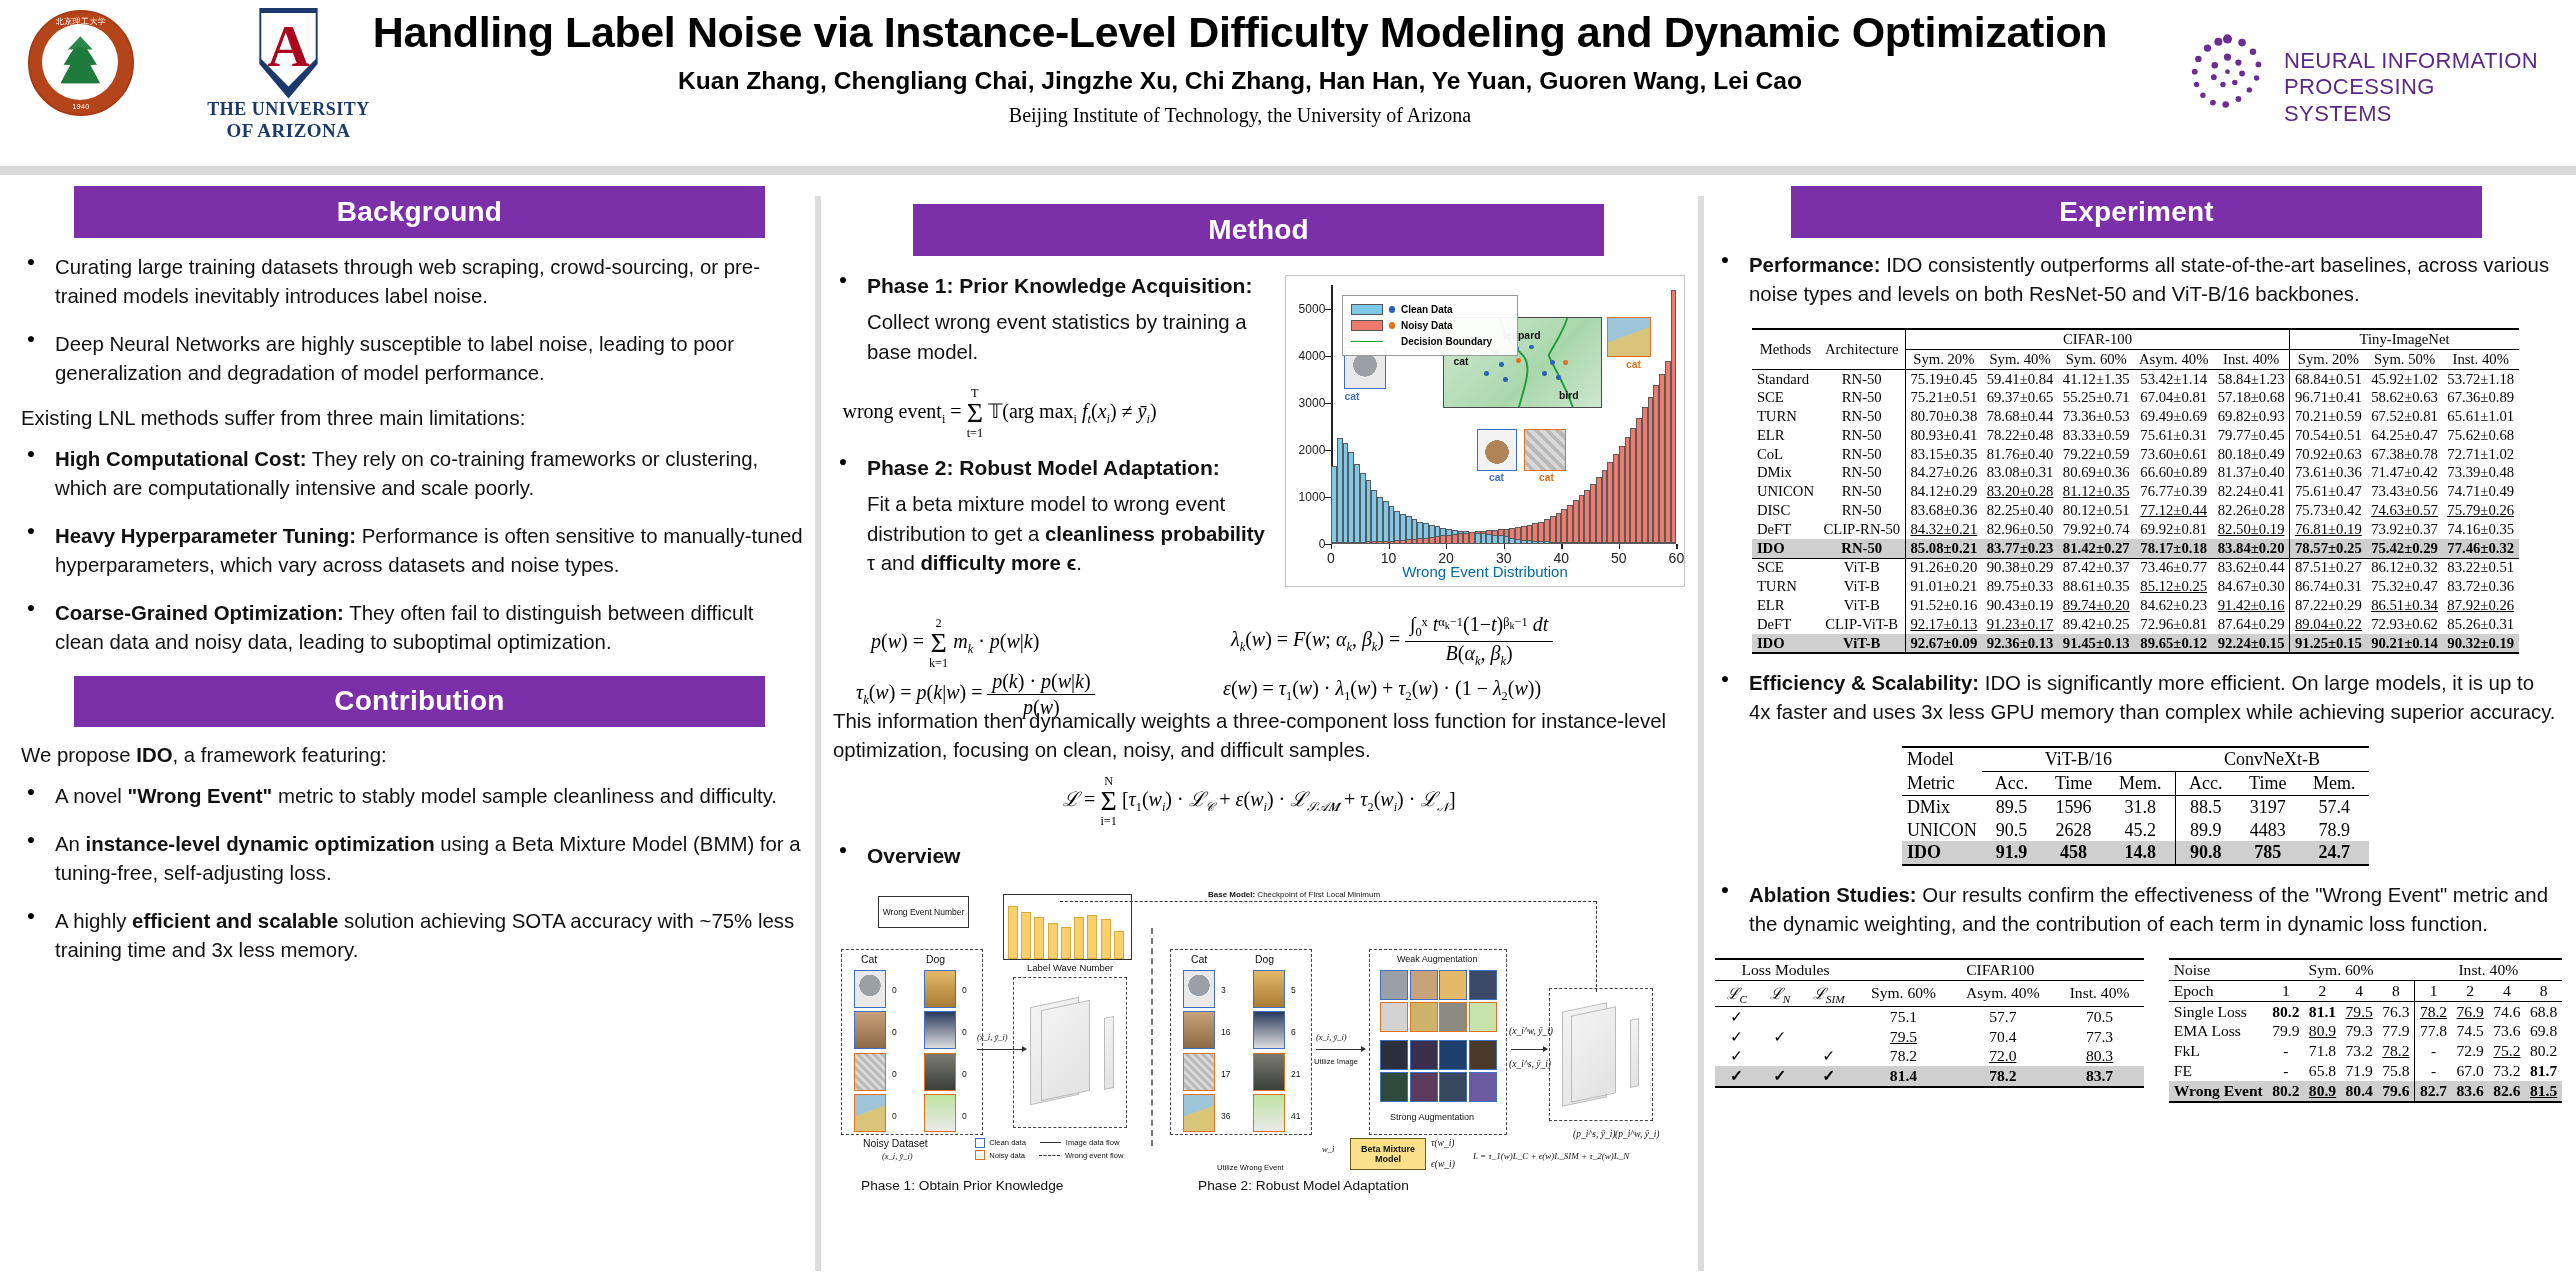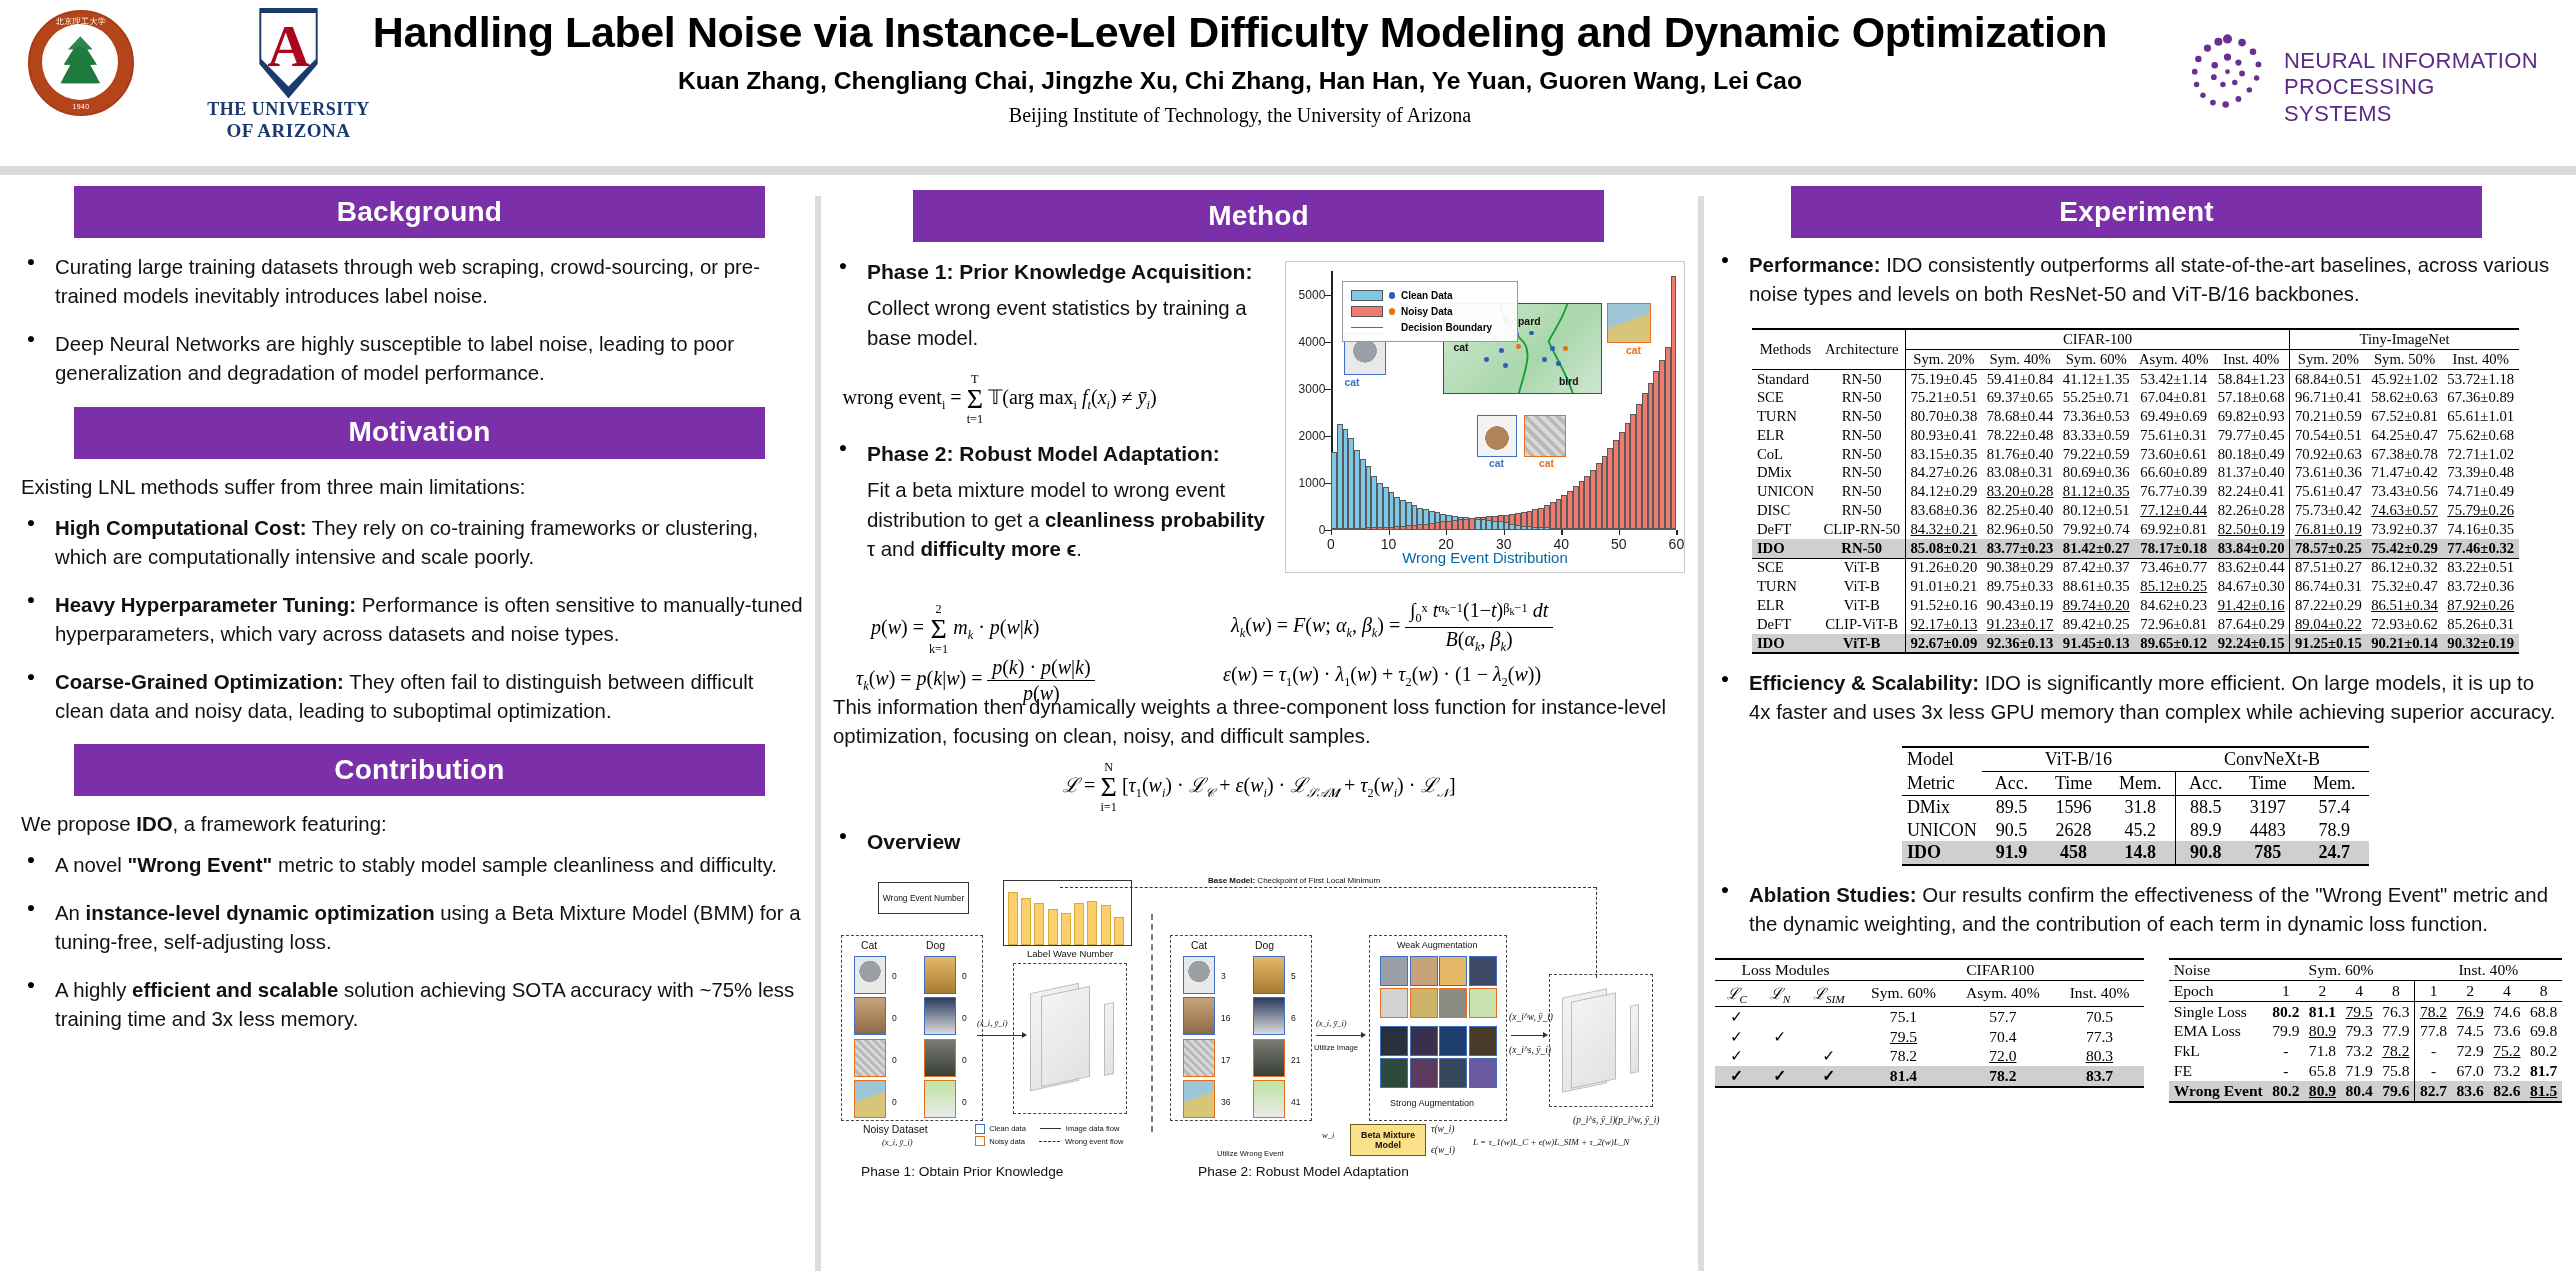--- a/index.html
+++ b/index.html
@@ -98,21 +98,21 @@
   .vrule { position:absolute; top:9.5px; width:5.7px; height:1075px; background:#dcdcdc; }
   .vrule-1 { left: 815px; }
   .vrule-2 { left: 1698px; }
 
   .section-head {
     background:#7B2FA8; color:#fff; text-align:center;
     font-size: 28px; font-weight:700; padding: 9.5px 0 10.4px;
     letter-spacing:0.2px;
   }
   .sh-narrow { width: 691px; margin: 0 auto 0 53px; }
-  .sh-mid    { width: 691px; margin: 4px auto 0 80px; }
+  .sh-mid    { width: 691px; margin: 18px auto 0 80px; }
   .sh-right  { width: 691px; margin: 0 auto 0 76px; }
 
   .body-text { font-size: 20.4px; color:#111; line-height:1.38; }
 
   ul.bullets { list-style:none; margin-top: 15px; }
   ul.bullets > li {
     position:relative; padding-left: 34px; margin-bottom: 19px;
     font-size: 20.4px; line-height:1.42; color:#111;
   }
   ul.bullets > li:before {
@@ -290,21 +290,20 @@
     <div class="vrule vrule-2"></div>
 
     <div class="col col-left">
 
       <div class="section-head sh-narrow">Background</div>
       <ul class="bullets">
         <li>Curating large training datasets through web scraping, crowd-sourcing, or pre-trained models inevitably introduces label noise.</li>
         <li>Deep Neural Networks are highly susceptible to label noise, leading to poor generalization and degradation of model performance.</li>
       </ul>
 
-      <div class="section-head sh-narrow" style="margin-top:13.3px">Motivation</div>
       <div class="lead">Existing LNL methods suffer from three main limitations:</div>
       <ul class="bullets">
         <li><b>High Computational Cost:</b><span> They rely on co-training frameworks or clustering, which are computationally intensive and scale poorly.</span></li>
         <li><b>Heavy Hyperparameter Tuning:</b><span> Performance is often sensitive to manually-tuned hyperparameters, which vary across datasets and noise types.</span></li>
         <li><b>Coarse-Grained Optimization:</b><span> They often fail to distinguish between difficult clean data and noisy data, leading to suboptimal optimization.</span></li>
       </ul>
 
       <div class="section-head sh-narrow" style="margin-top:19px">Contribution</div>
       <div class="lead">
         <span>We propose </span><b>IDO</b><span>, a framework featuring:</span>

